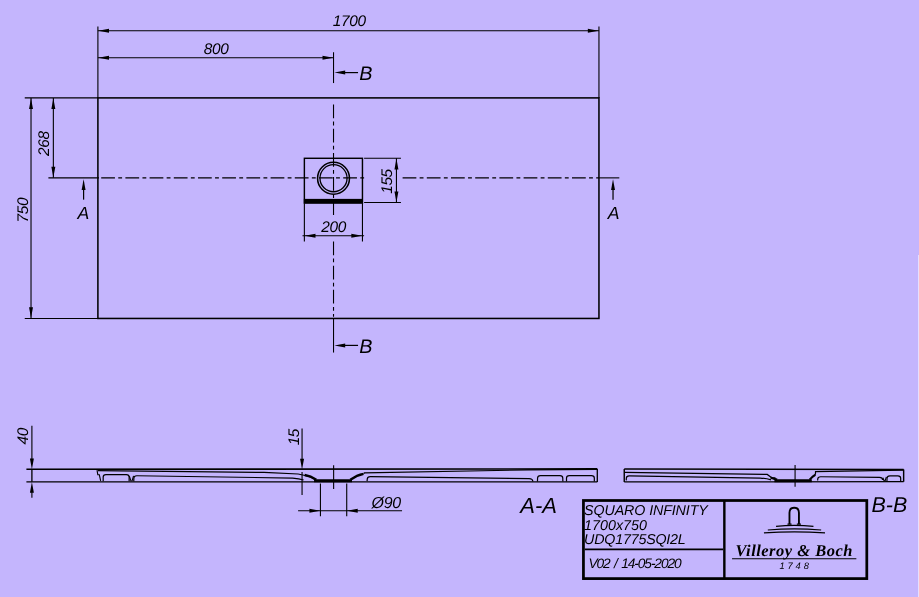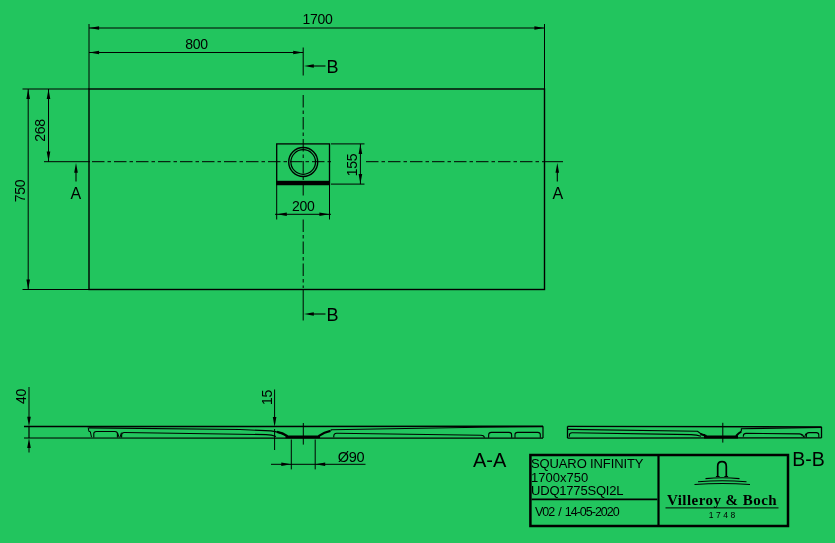--- a/index.html
+++ b/index.html
@@ -1,16 +1,16 @@
 <!DOCTYPE html>
 <html><head>
 <meta charset="utf-8">
 <style>
   html,body{margin:0;padding:0;background:#fff;}
-  #page{width:835px;height:543px;position:relative;background:#22c55e;overflow:hidden;}
+  #page{width:835px;height:543px;position:relative;background:#c4b5fd;overflow:hidden;font-style:italic;}
   svg text{font-family:"Liberation Sans",sans-serif;fill:#000;}
 </style>
 </head>
 <body>
 <div id="page">
 <svg width="835" height="543" viewBox="0 0 835 543">
 <defs></defs>
 
 <rect x="89" y="89" width="455.5" height="200.5" fill="none" stroke="#000" stroke-width="1.4"></rect>
 

